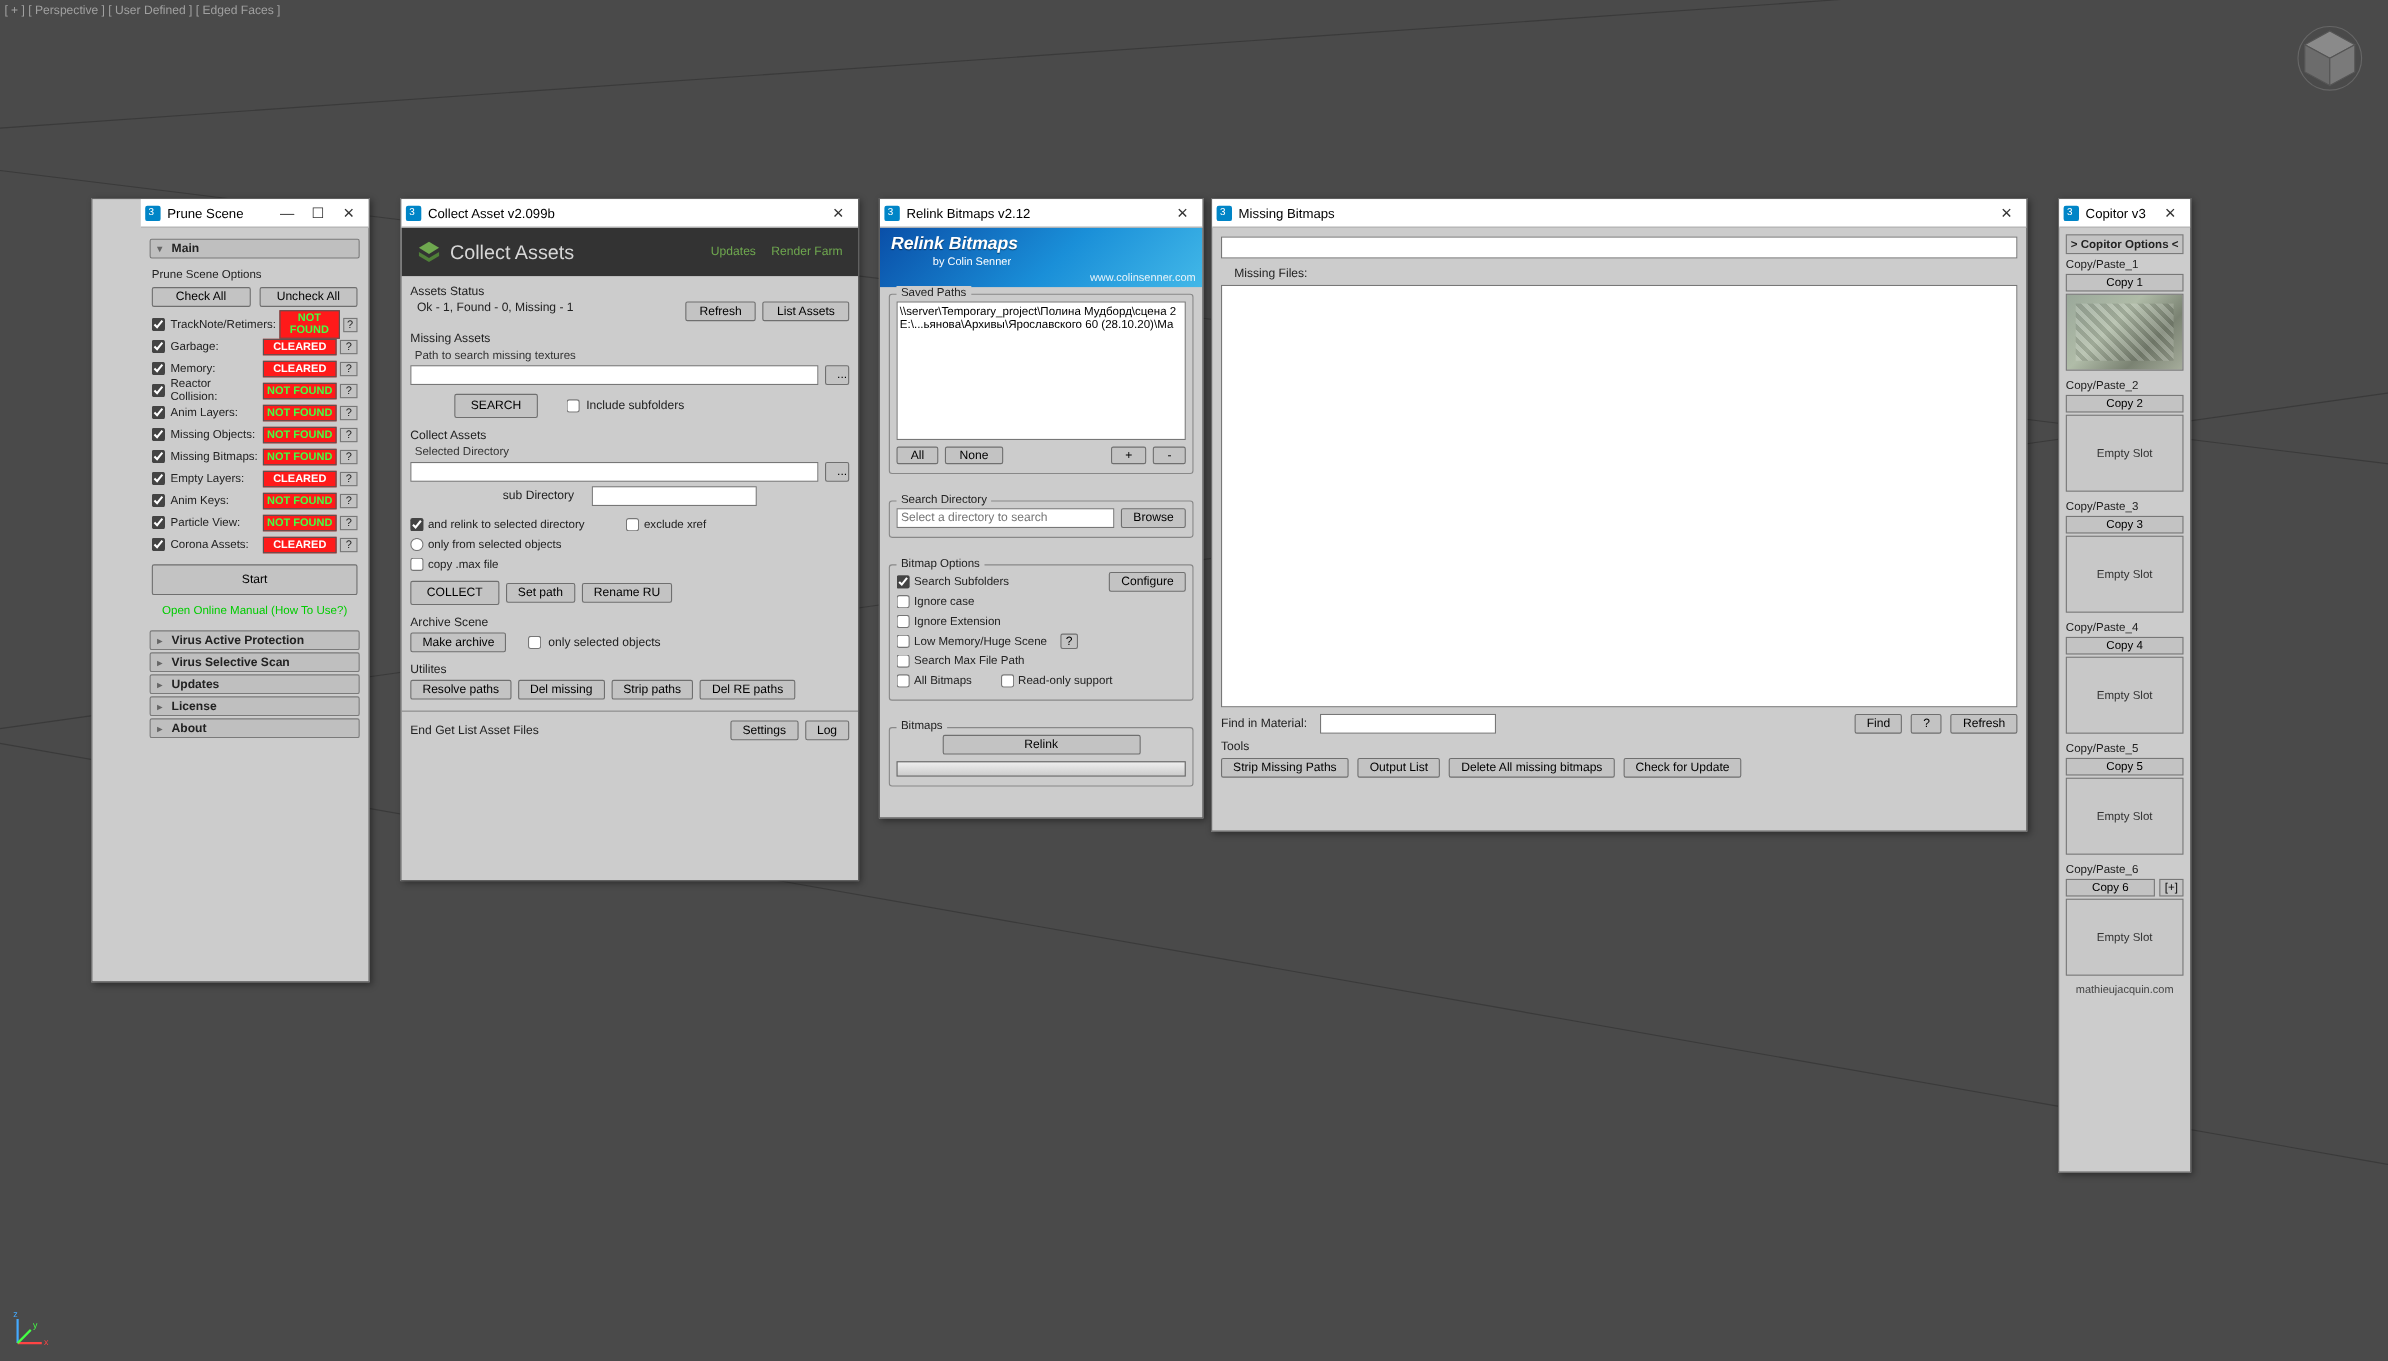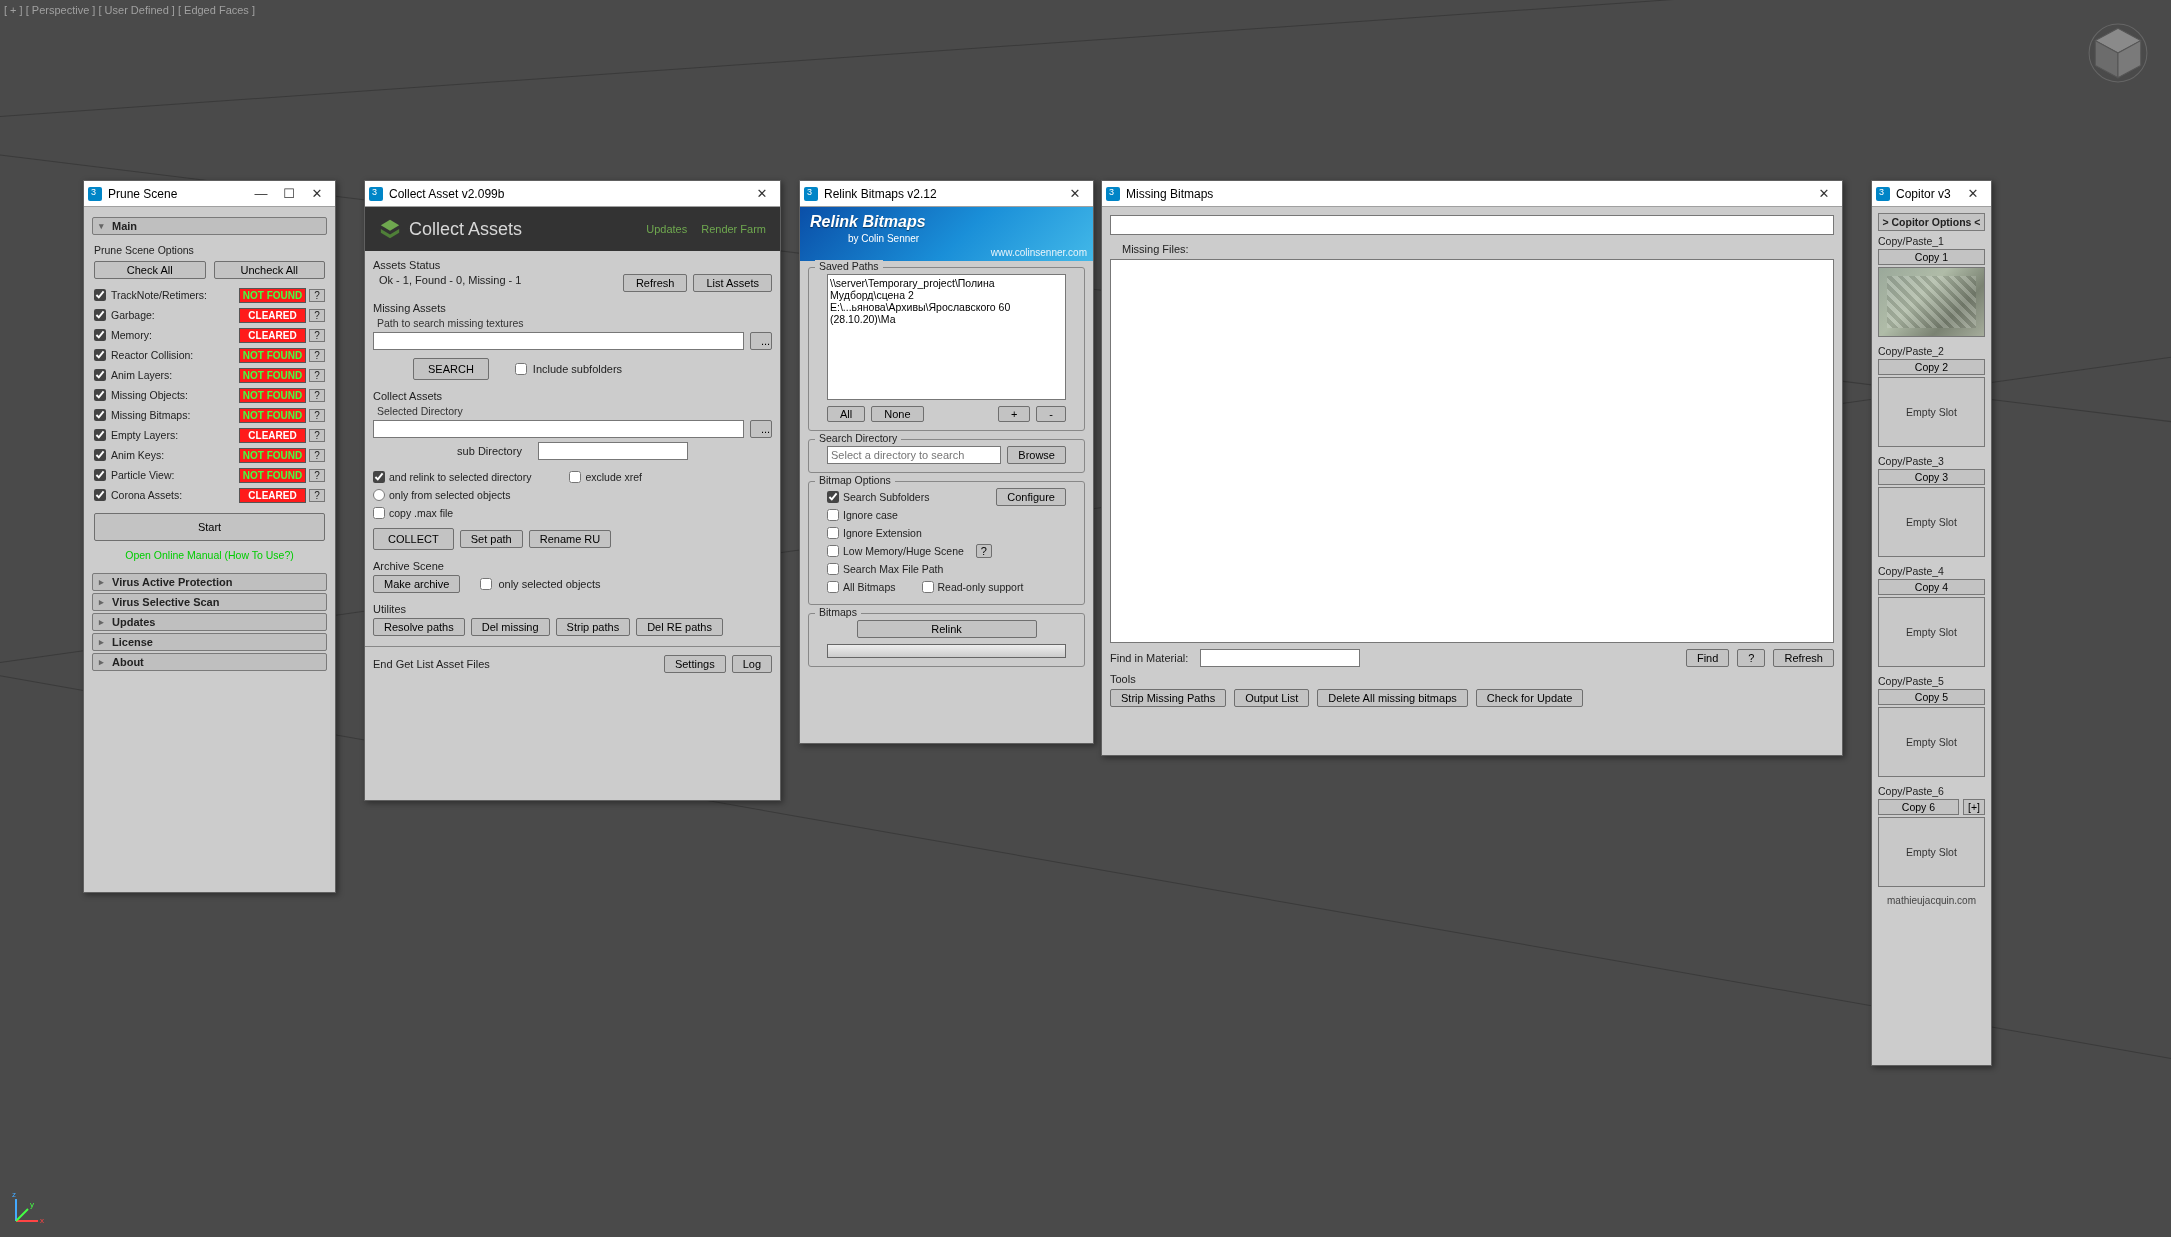--- a/index.html
+++ b/index.html
@@ -15,21 +15,21 @@
 
 .win { position: absolute; background: #cccccc; border: 1px solid #606060; box-shadow: 2px 2px 6px rgba(0,0,0,.4); display: flex; flex-direction: column; }
 .titlebar { background: #fff; height: 26px; display: flex; align-items: center; padding: 0 4px; font-size: 12px; border-bottom: 1px solid #a0a0a0; user-select: none; }
 .titlebar .ticon { width: 14px; height: 14px; background: #0085c7; margin-right: 6px; border-radius: 2px; position: relative; }
 .titlebar .ticon::after { content: "3"; color: #fff; font-size: 9px; position: absolute; left: 3px; top: 0; }
 .titlebar .t-spacer { flex: 1; }
 .titlebar .t-btn { width: 28px; height: 22px; display: flex; align-items: center; justify-content: center; cursor: pointer; font-size: 13px; color: #333; }
 .body { padding: 8px; font-size: 11px; color: #222; flex: 1; overflow: hidden; }
 
 
-#win-prune { left: 83px; top: 180px; width: 253px; height: 713px; }
+#win-prune { left: 83px; top: 180px; width: 253px; height: 713px; padding-left: 44px; }
 .rollout-header { background: #bfbfbf; border: 1px solid #7a7a7a; border-radius: 2px; padding: 2px 6px; margin: 2px 0; font-size: 11px; font-weight: bold; cursor: pointer; display: flex; align-items: center; }
 .rollout-header .chev { width: 10px; color: #666; font-size: 9px; margin-right: 3px; }
 .ps-btn { background: #c3c3c3; border: 1px solid #6f6f6f; border-radius: 2px; padding: 2px 10px; font-size: 11px; cursor: pointer; text-align: center; }
 .ps-row { display: flex; align-items: center; height: 20px; gap: 3px; }
 .ps-row .cb { margin-right: 2px; }
 .ps-row .lbl { flex: 1; font-size: 10.5px; }
 .ps-status { width: 67px; text-align: center; font-size: 10px; font-weight: bold; border: 1px solid #555; padding: 1px 0; }
 .st-nf { background: #ff1a1a; color: #44ff44; text-align: center; }
 .st-cl { background: #ff1a1a; color: #fff; }
 .ps-q { width: 16px; text-align: center; border: 1px solid #777; background: #c3c3c3; cursor: pointer; font-size: 10px; }
@@ -51,21 +51,21 @@
 .ca-input { background: #fff; border: 1px solid #777; height: 18px; width: 100%; font-size: 11px; padding: 0 3px; }
 .ca-flex { display: flex; gap: 6px; align-items: center; }
 .ca-dots { width: 22px; text-align: center; }
 
 
 #win-relink { left: 799px; top: 180px; width: 295px; height: 564px; }
 .rb-banner { margin: -8px -8px 6px -8px; height: 54px; background: linear-gradient(135deg, #0a4fa8 0%, #1a8fd8 55%, #42b8e8 100%); position: relative; color: #fff; overflow: hidden; }
 .rb-banner .t1 { position: absolute; left: 10px; top: 6px; font-style: italic; font-weight: bold; font-size: 16px; text-shadow: 0 1px 1px rgba(0,0,0,.5);}
 .rb-banner .t2 { position: absolute; left: 48px; top: 26px; font-size: 10px; }
 .rb-banner .t3 { position: absolute; right: 6px; bottom: 3px; font-size: 10px; color: #e8f4fa; }
-.grp { border: 1px solid #888; border-radius: 3px; padding: 6px 18px 8px; margin-bottom: 8px; position: relative; }
+.grp { border: 1px solid #888; border-radius: 3px; padding: 6px 6px 8px; margin-bottom: 24px; position: relative; }
 .grp-title { position: absolute; top: -8px; left: 6px; background: #cccccc; padding: 0 4px; font-size: 10.5px; }
 .rb-list { background: #fff; border: 1px solid #777; height: 126px; width: 100%; font-size: 10.5px; padding: 2px; overflow: hidden; color: #000; }
 .rb-row-btns { display: flex; gap: 6px; margin-top: 6px; }
 .rb-row-btns .ps-btn { padding: 1px 12px; }
 .rb-row-btns .sp { flex: 1; }
 .rb-sd { display: flex; gap: 6px; }
 .rb-sd .ca-input { flex: 1; }
 .rb-opt { display: flex; align-items: center; height: 18px; font-size: 10.5px; gap: 4px; }
 .rb-relink { width: 180px; margin: 0 auto; display: block; }
 

